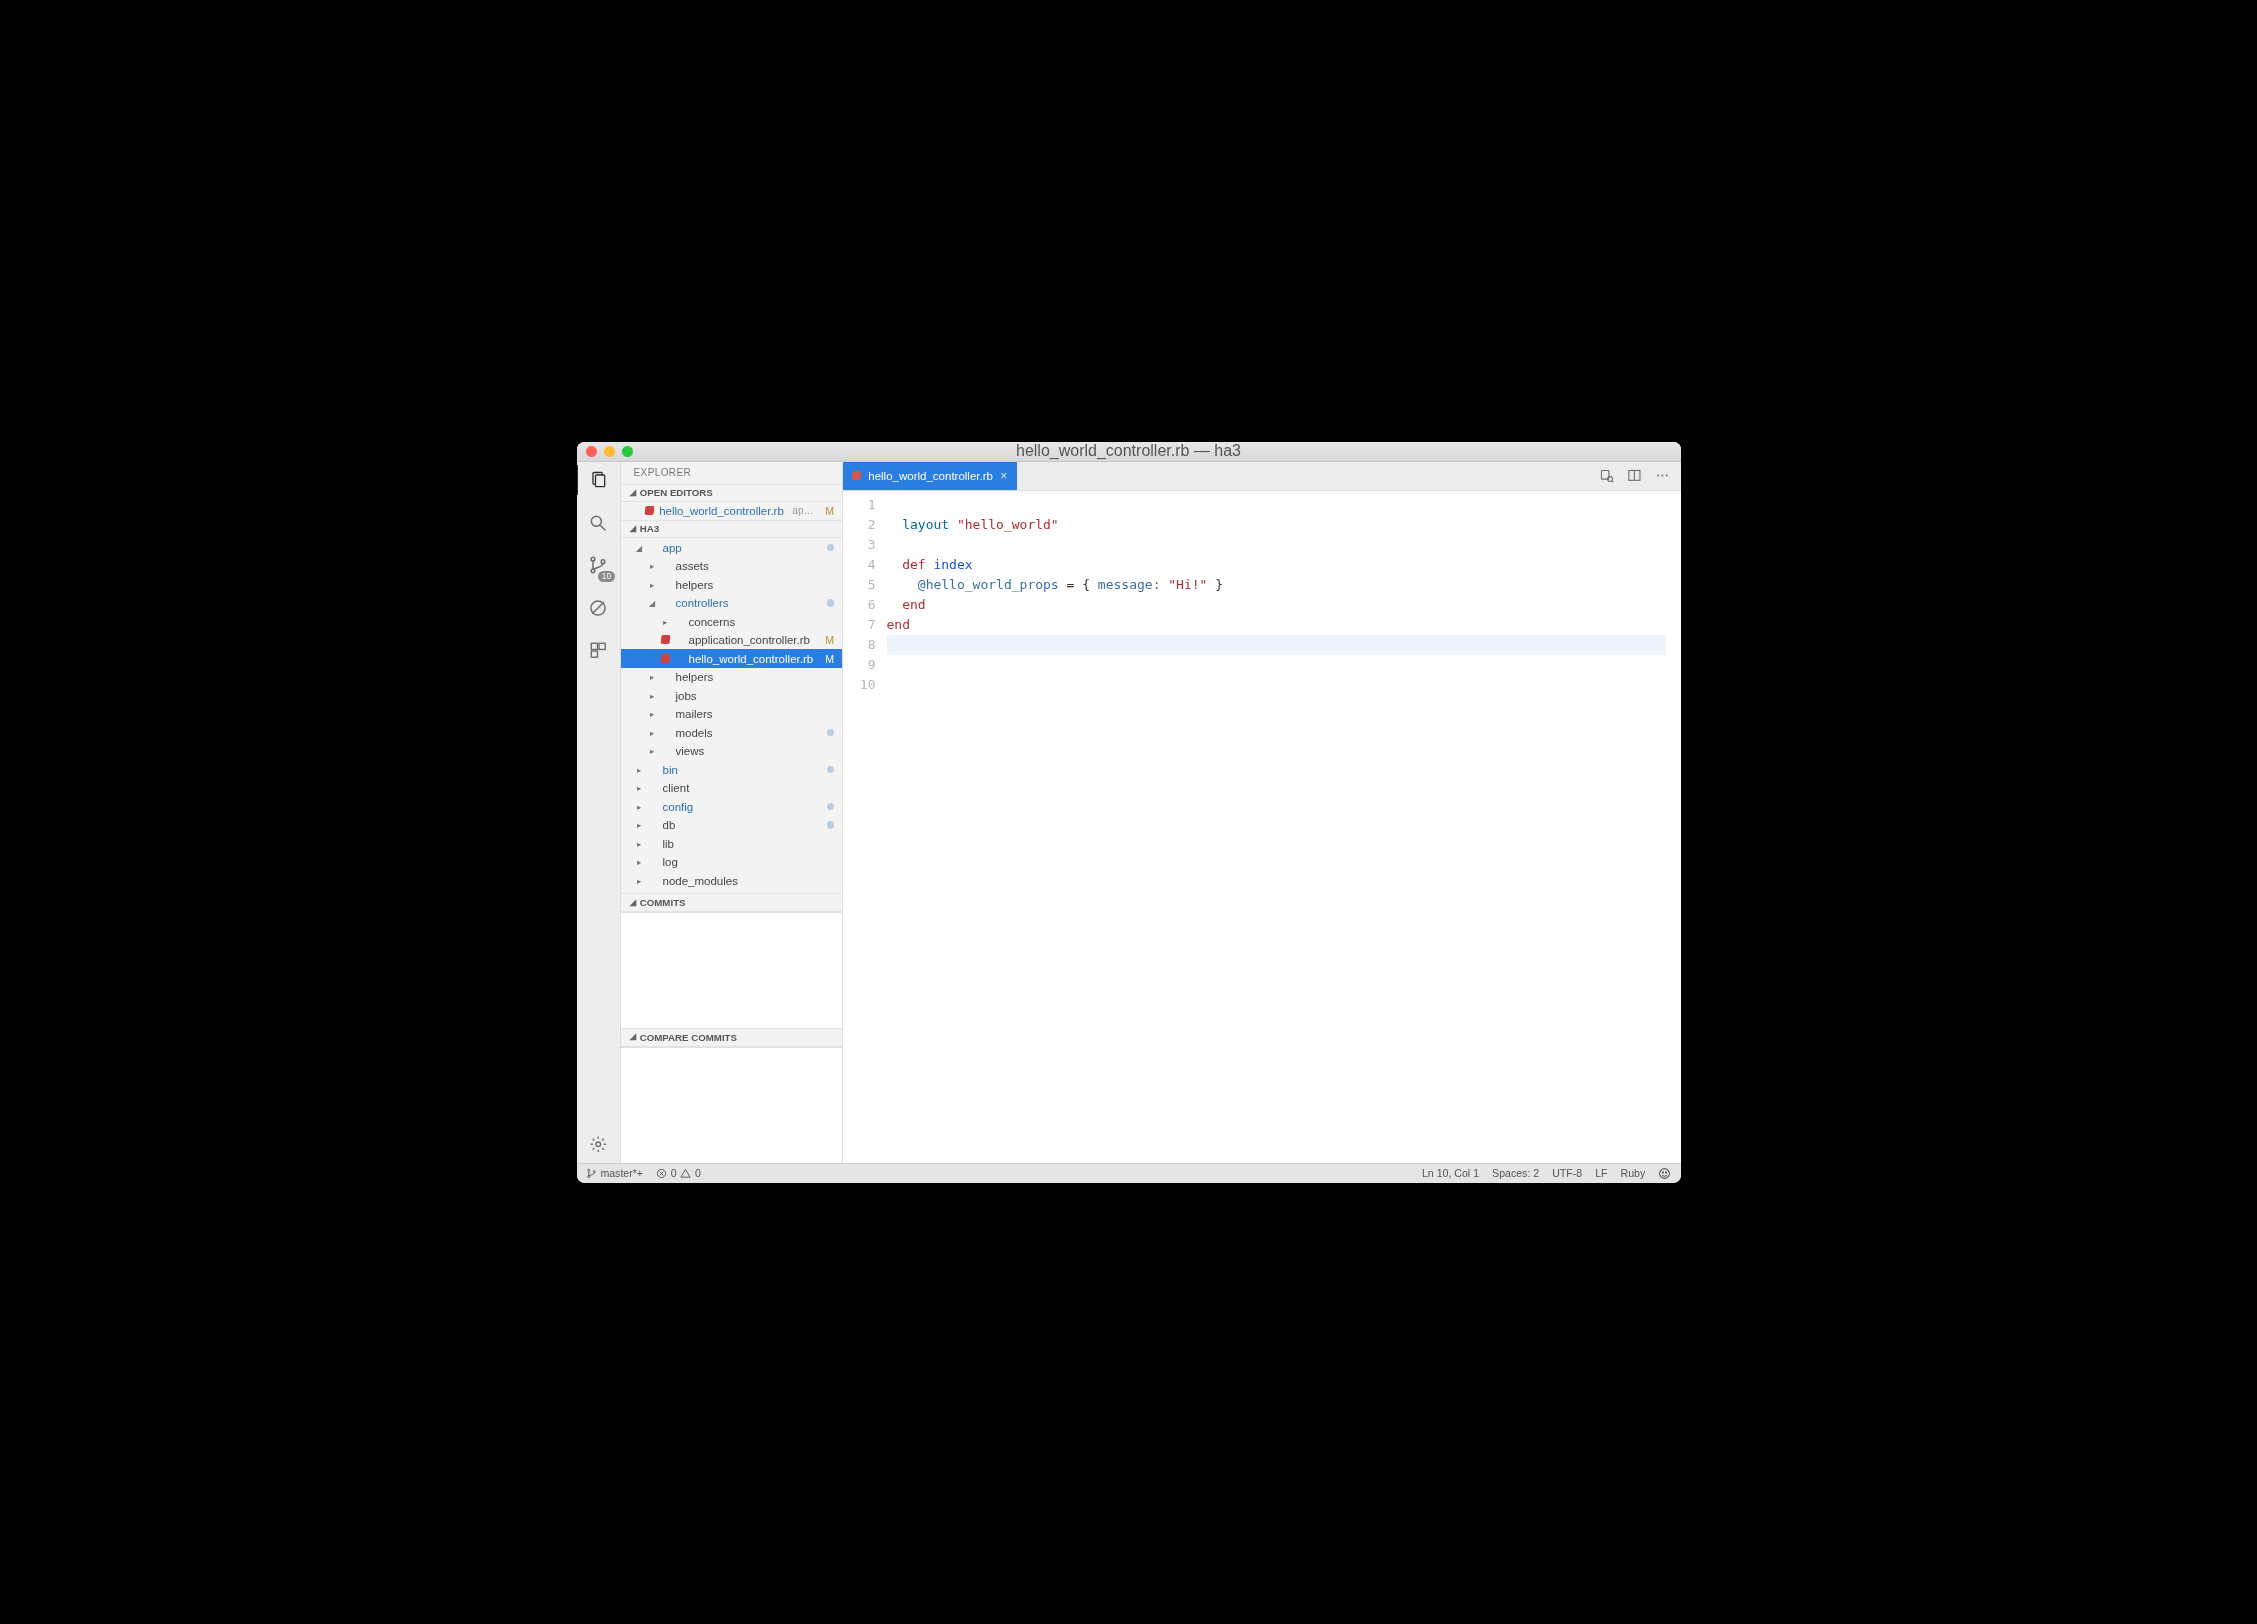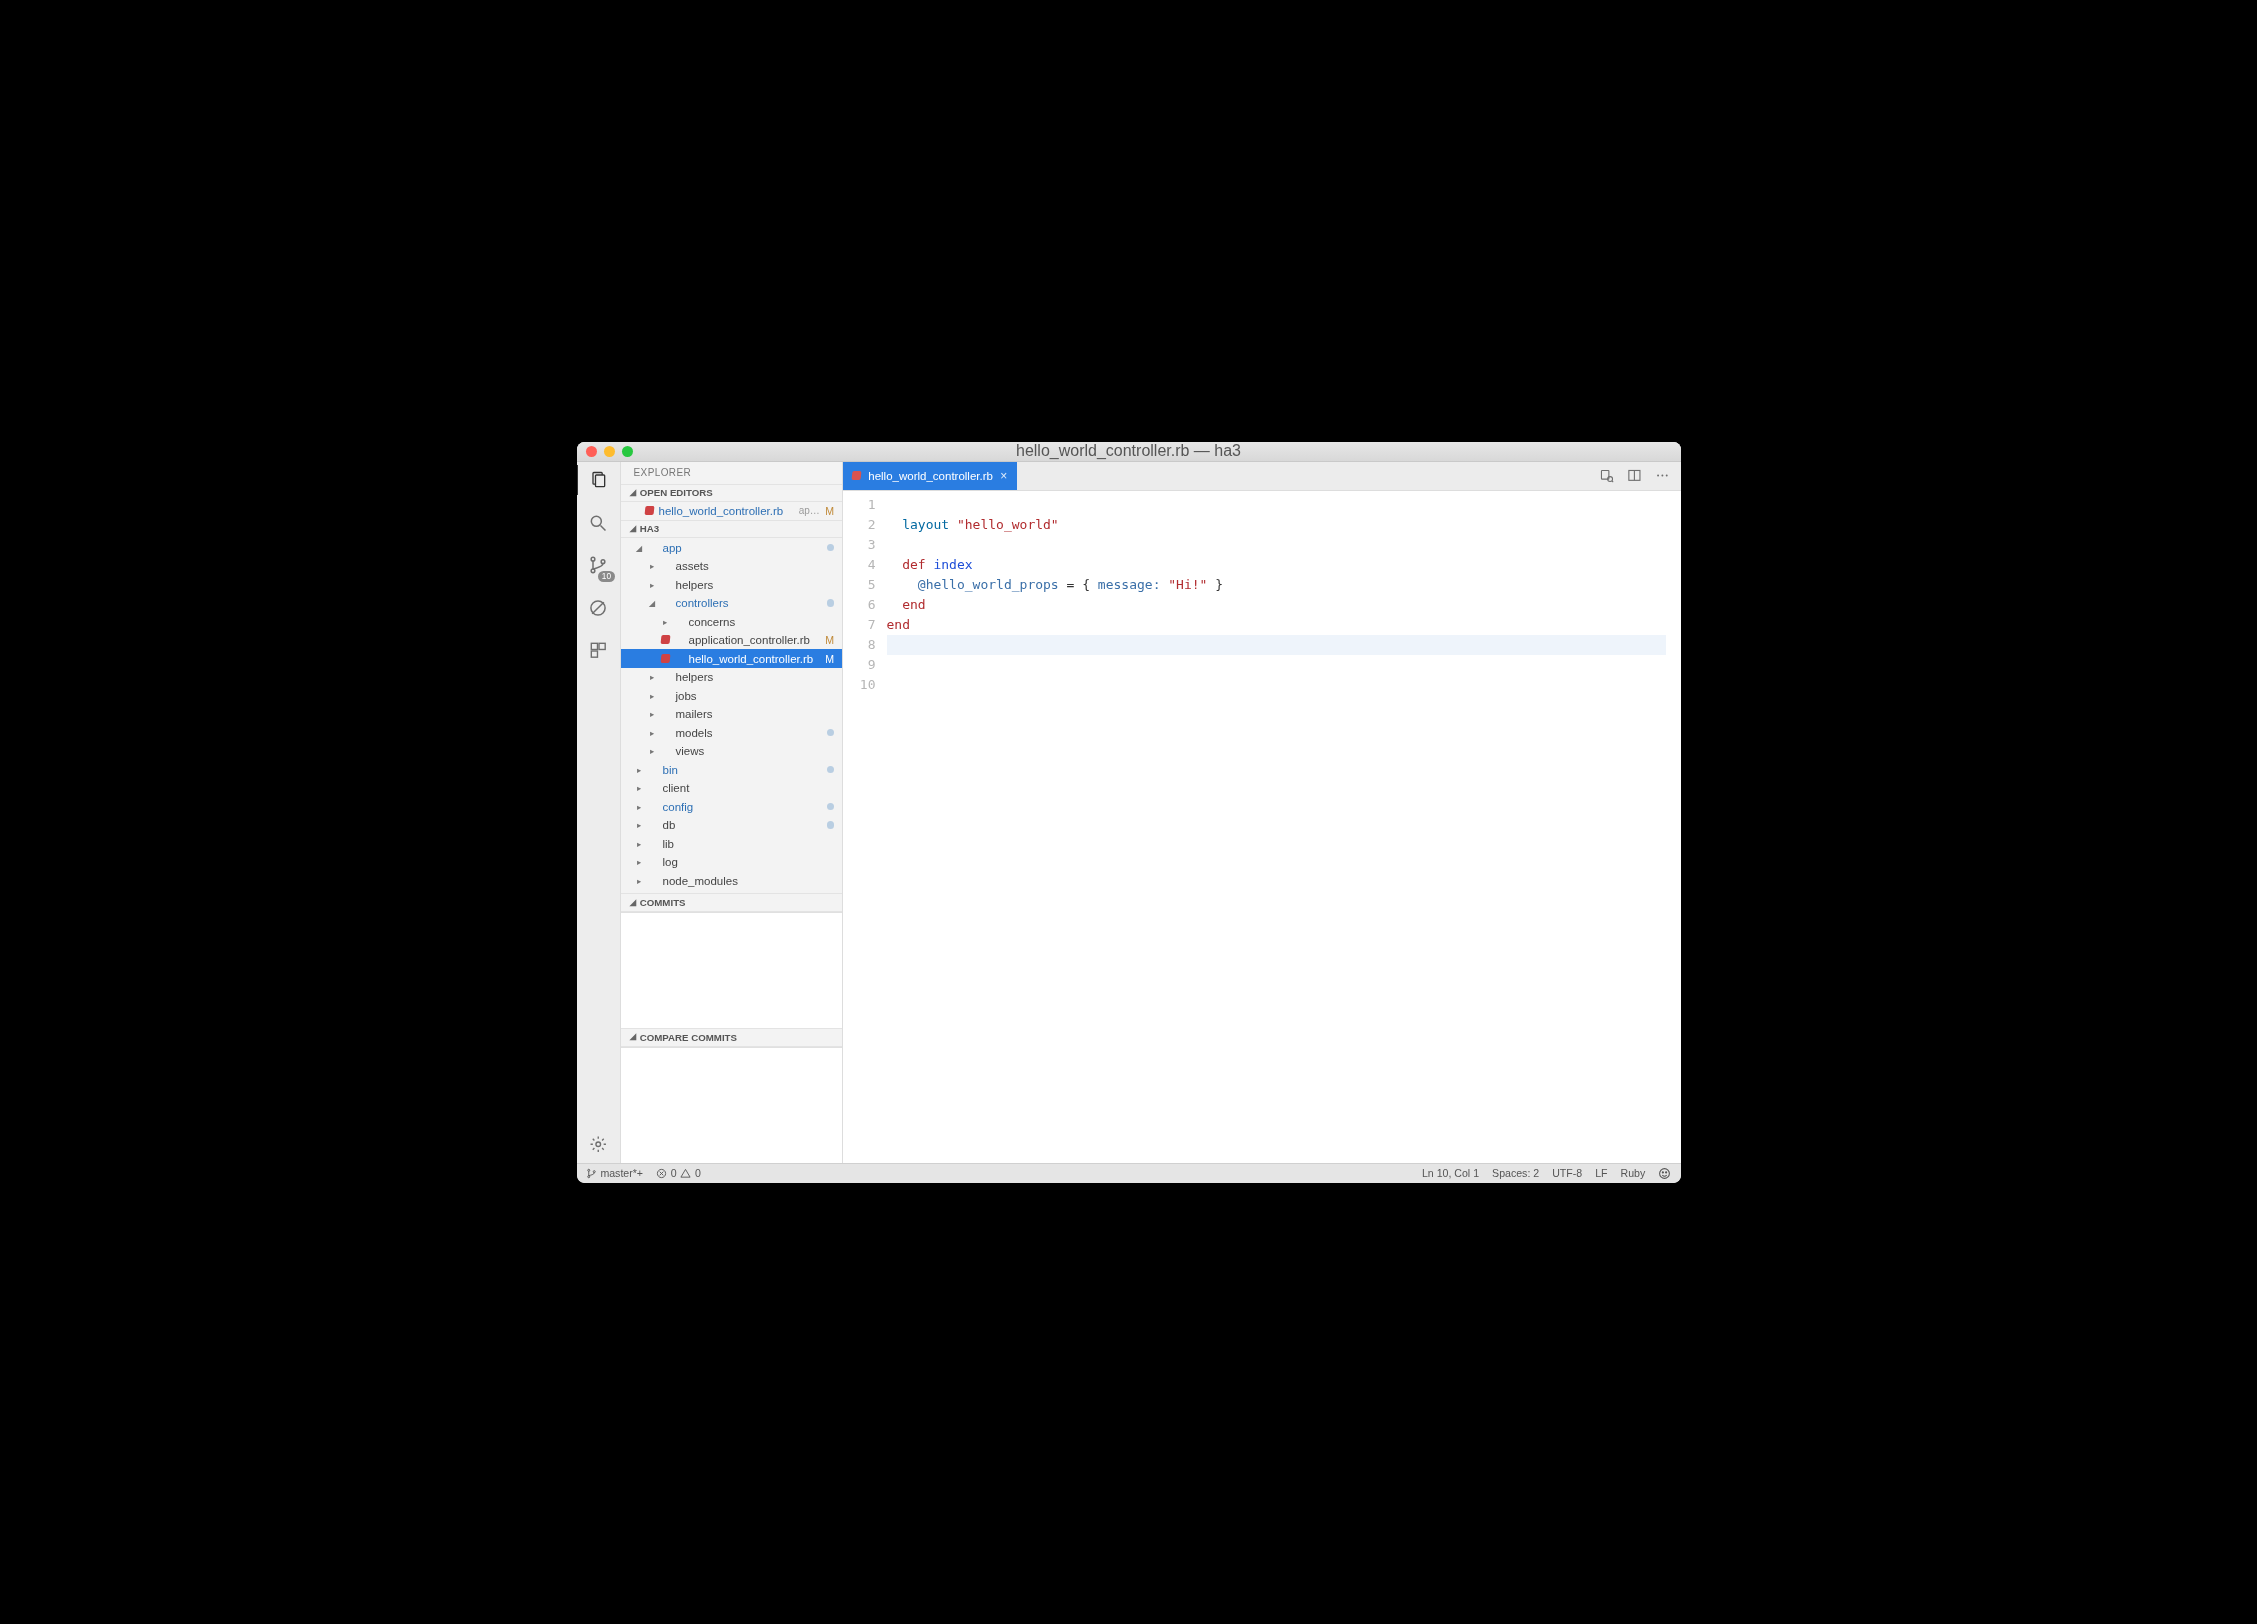--- a/index.html
+++ b/index.html
@@ -106,21 +106,21 @@
   .open-editors {
     background:#f3f3f3;
   }
   .oe-item {
     padding: 2.8px 7.4px 2.8px 24px;
     display:flex; align-items:center; gap:5.5px;
     font-size:11.5px; color:#2d6fb4;
     cursor:pointer;
   }
   .ruby-dot { width:9.2px; height:9.2px; background:#cf4244; border-radius:1.8px; display:inline-block; transform: skewX(-6deg); }
-  .oe-item .path { color:#9b9b9b; font-size:10px; margin-left:10px; }
+  .oe-item .path { color:#9b9b9b; font-size:10px; margin-left:3px; }
   .oe-item .m { color:#c08a3a; margin-left:auto; font-size:10.6px; }
 
   .tree {
     flex:0 0 auto;
     overflow:auto;
     padding-bottom:3.7px;
   }
   .tree-row {
     height:18.5px; display:flex; align-items:center;
     padding-right:7.4px;

